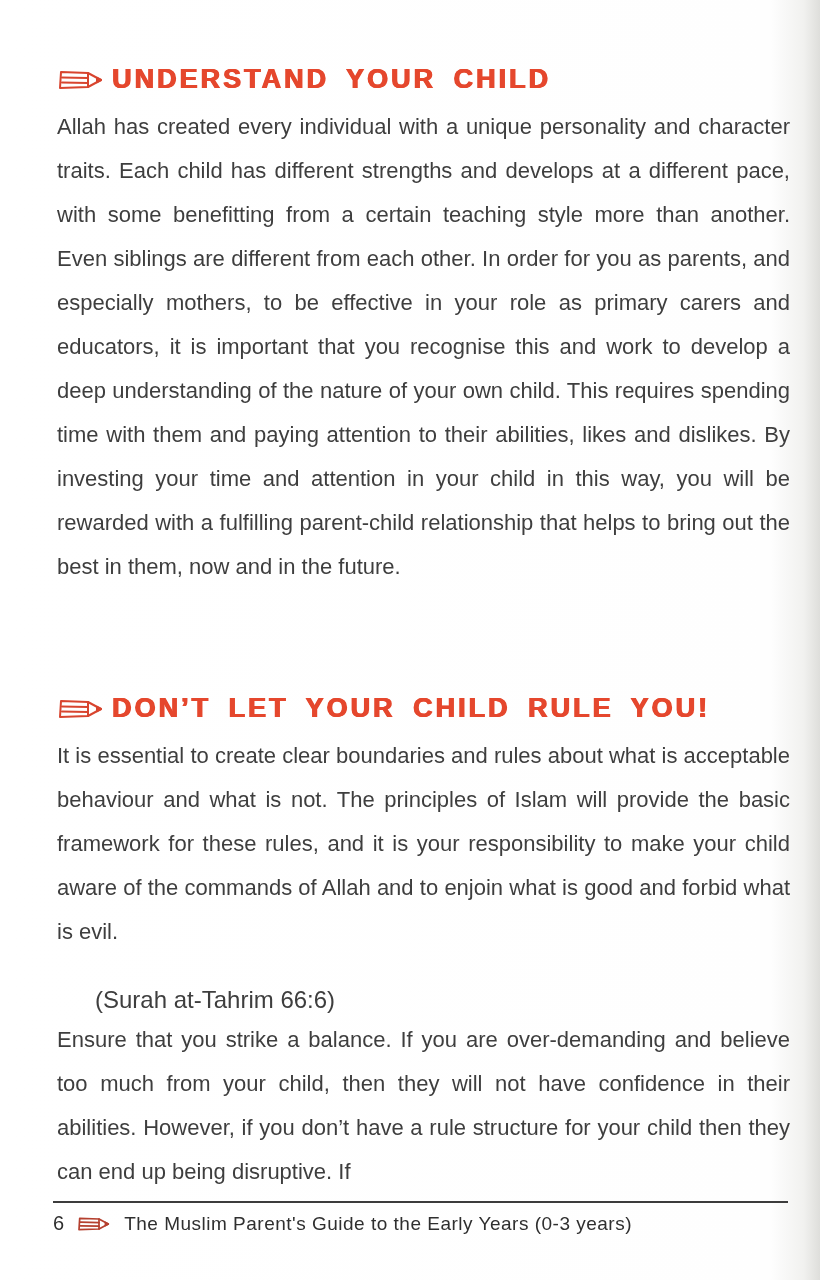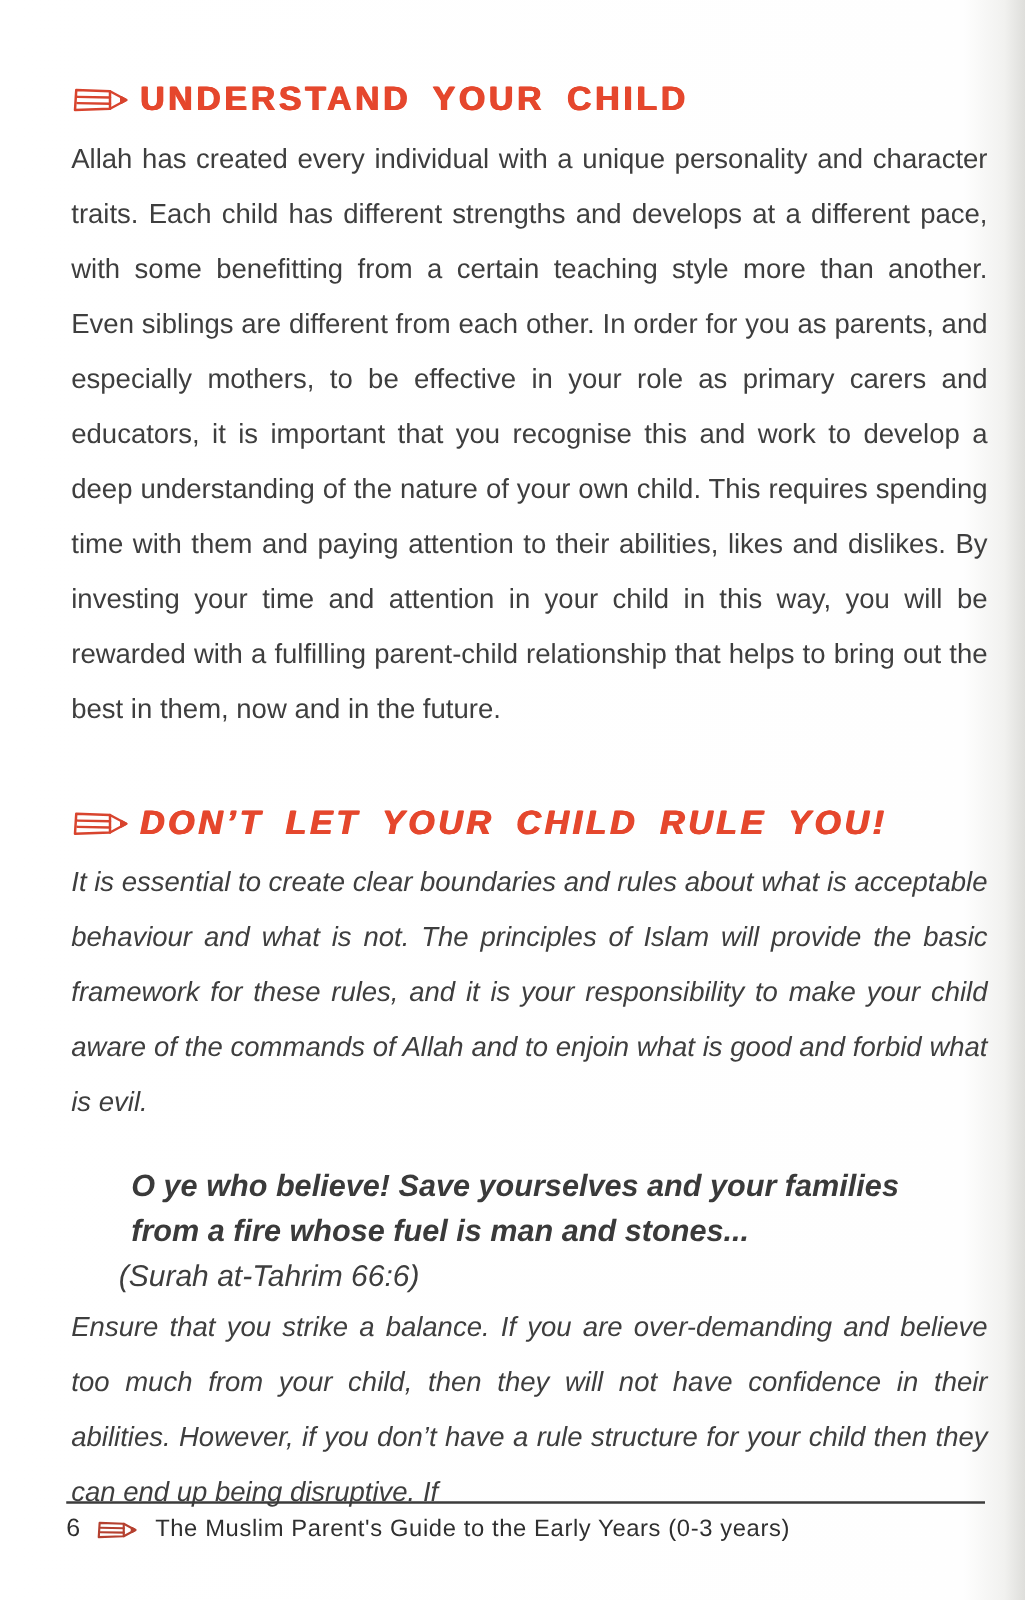--- a/index.html
+++ b/index.html
@@ -36,21 +36,21 @@
     white-space: nowrap;
   }
   .pencil { display: inline-flex; flex: 0 0 auto; }
   p.body {
     margin: 0;
     font-size: 22px;
     line-height: 44px;
     text-align: justify;
     color: #3e3e3e;
   }
-  .section-2 { margin-top: 54px; font-style: italic; }
+  .section-2 { margin-top: 104px; }
   blockquote {
     margin: 28px 30px 0 38px;
     padding: 0;
   }
   .quote-text {
     margin: 0;
     padding-left: 10px;
     font-size: 24.5px;
     line-height: 36px;
     font-weight: bold;
@@ -120,21 +120,20 @@
             <path d="M31 7 L44 14 L31 21"></path>
             <path d="M40 11.8 L44 14 L40 16.2 Z" fill="#d8442e"></path>
           </g>
         </svg>
       </span>
       <h1>DON’T LET YOUR CHILD RULE YOU!</h1>
     </div>
     <p class="body">It is essential to create clear boundaries and rules about what is acceptable behaviour and what is not. The principles of Islam will provide the basic framework for these rules, and it is your responsibility to make your child aware of the commands of Allah and to enjoin what is good and forbid what is evil.</p>
 
     <blockquote>
-      <p class="quote-text">O ye who believe! Save yourselves and your families from a fire whose fuel is man and stones...</p>
       <p class="quote-citation">(Surah at-Tahrim 66:6)</p>
     </blockquote>
 
     <p class="body closing">Ensure that you strike a balance. If you are over-demanding and believe too much from your child, then they will not have confidence in their abilities. However, if you don’t have a rule structure for your child then they can end up being disruptive. If</p>
   </div>
 
   <div class="footer">
     <span class="page-num">6</span>
     <span class="pencil">
       <svg width="36" height="20" viewBox="0 0 48 28" aria-hidden="true">

